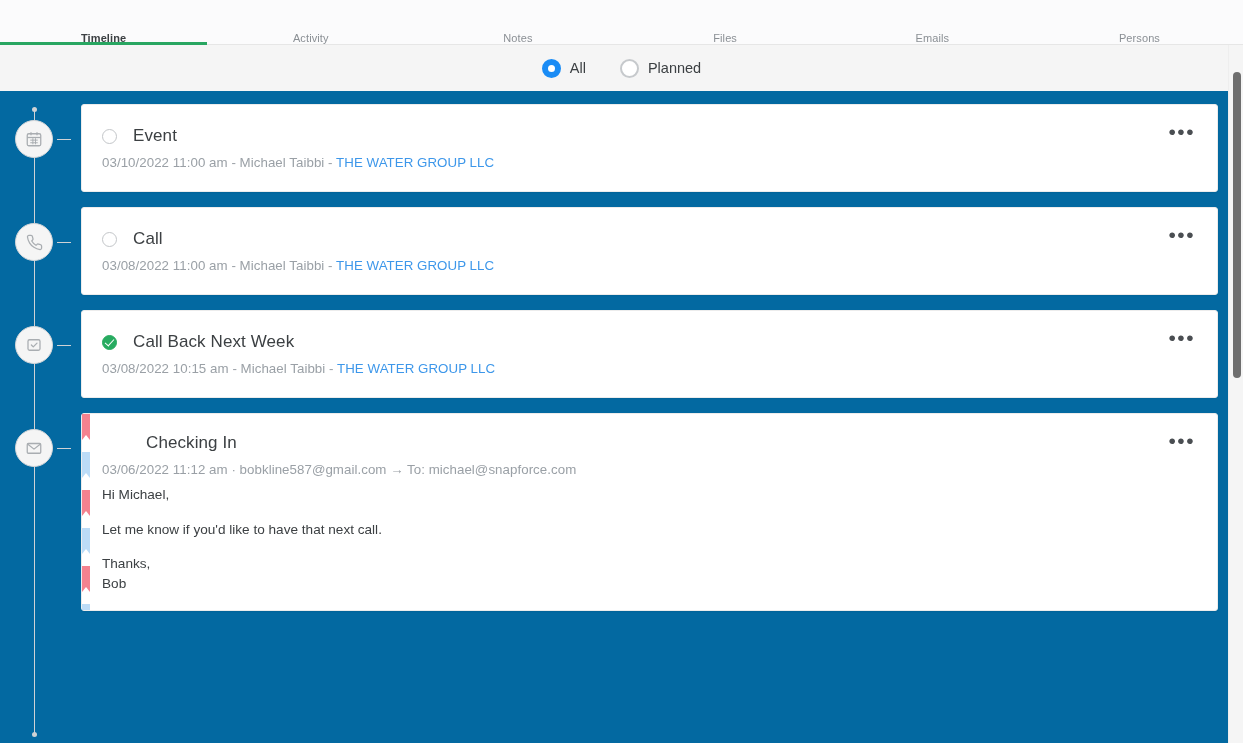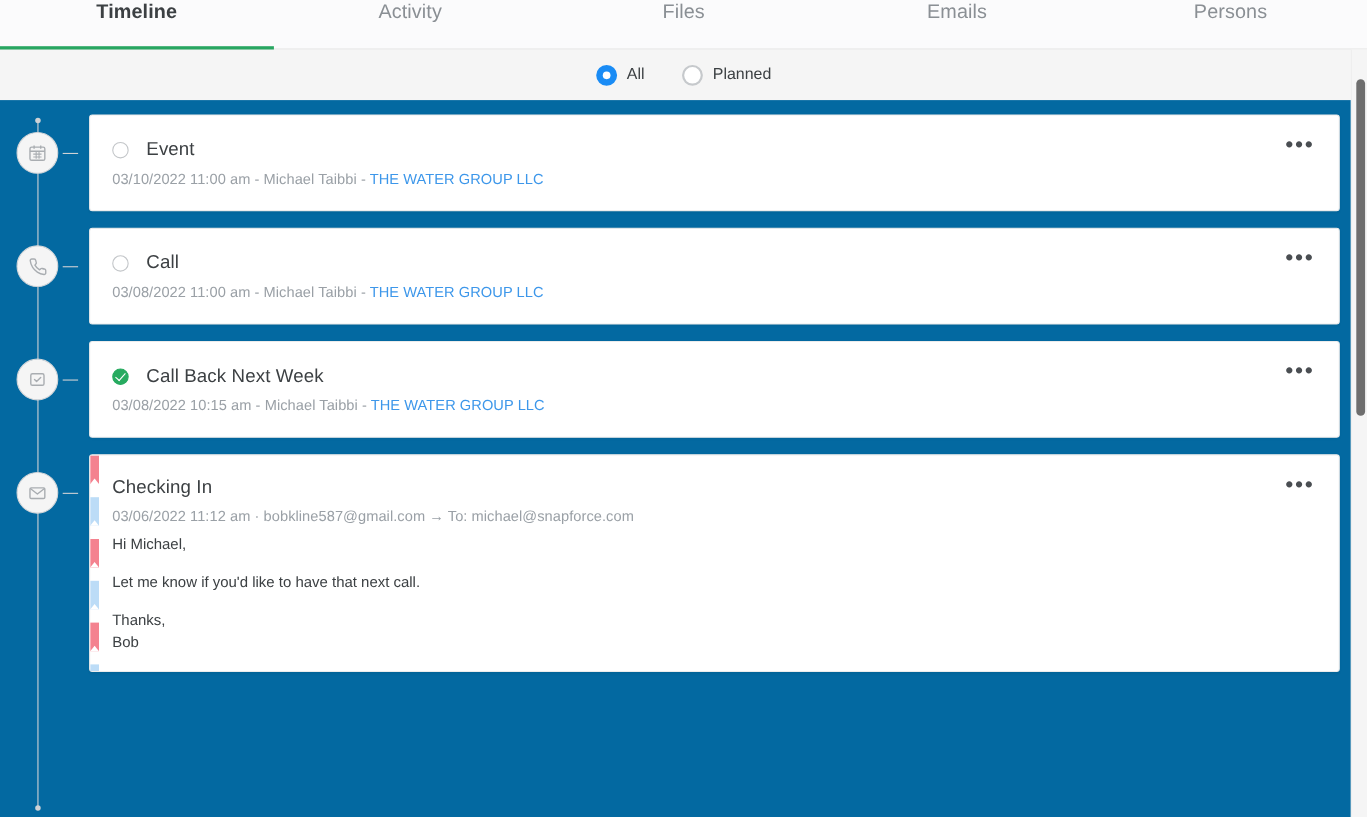--- a/index.html
+++ b/index.html
@@ -18,23 +18,23 @@
     position: relative;
     height: 45px;
     background: #fbfbfc;
     border-bottom: 1px solid #e6e6e6;
     display: flex;
     align-items: stretch;
   }
   .tab {
     flex: 1 1 0;
     display: flex;
-    align-items: flex-start;
+    align-items: flex-end;
     justify-content: center;
-    font-size: 18px;
+    font-size: 11px;
     color: #8a8f94;
     letter-spacing: .1px;
     cursor: pointer;
     position: relative;
     user-select: none;
   }
   .tab.active {
     color: #3c4043;
     font-weight: bold;
   }
@@ -208,21 +208,21 @@
     color: #9aa0a6;
     letter-spacing: .05px;
   }
   .card-meta a {
     color: #3d97ea;
     text-decoration: none;
     cursor: pointer;
   }
 
   
-  .card.email .card-head { padding-top: 19px; }
+  .card.email .card-head { padding-top: 19px; margin-left: 44px; }
   .card.email .card-title { padding-left: 0; }
   .card.email .card-meta { padding-bottom: 8px; }
   .email-body {
     padding: 0 20px 16px 20px;
     font-size: 13.6px;
     color: #3c4043;
     line-height: 1.45;
   }
   .email-body p { margin-bottom: 15px; }
   .email-body p:last-child { margin-bottom: 0; }
@@ -277,20 +277,23 @@
 </style>
 </head>
 <body>
 
 <div class="tabbar">
   <div class="tab active">
     <span>Timeline</span>
   </div>
   <div class="tab">
     <span>Activity</span>
+  </div>
+  <div class="tab">
+    <span>Notes</span>
   </div>
   <div class="tab">
     <span>Files</span>
   </div>
   <div class="tab">
     <span>Emails</span>
   </div>
   <div class="tab">
     <span>Persons</span>
   </div>

